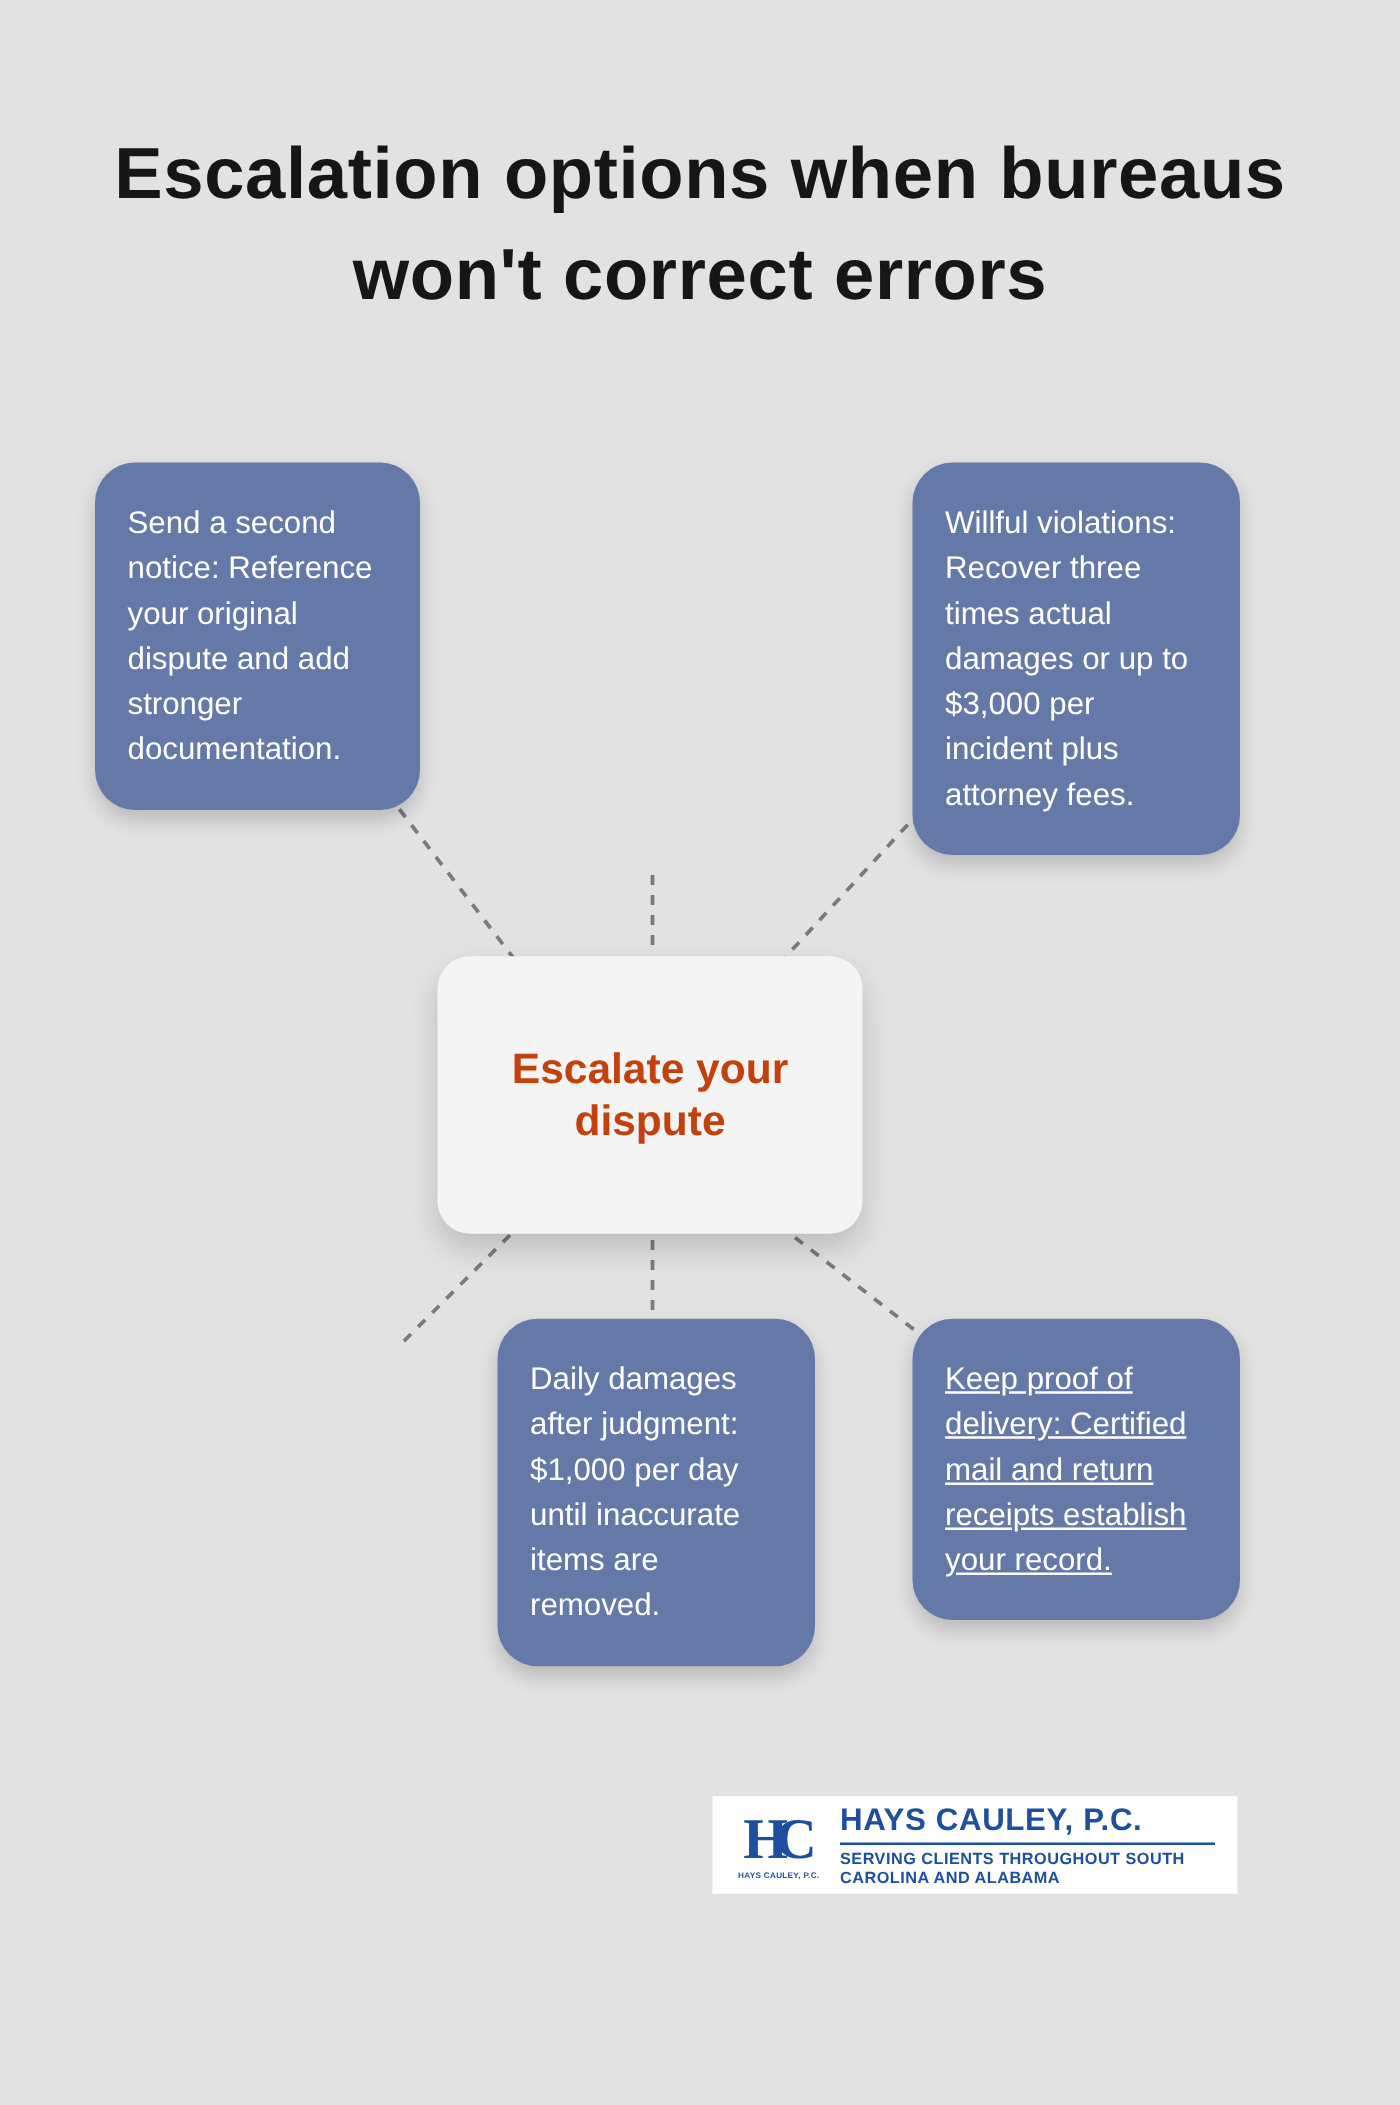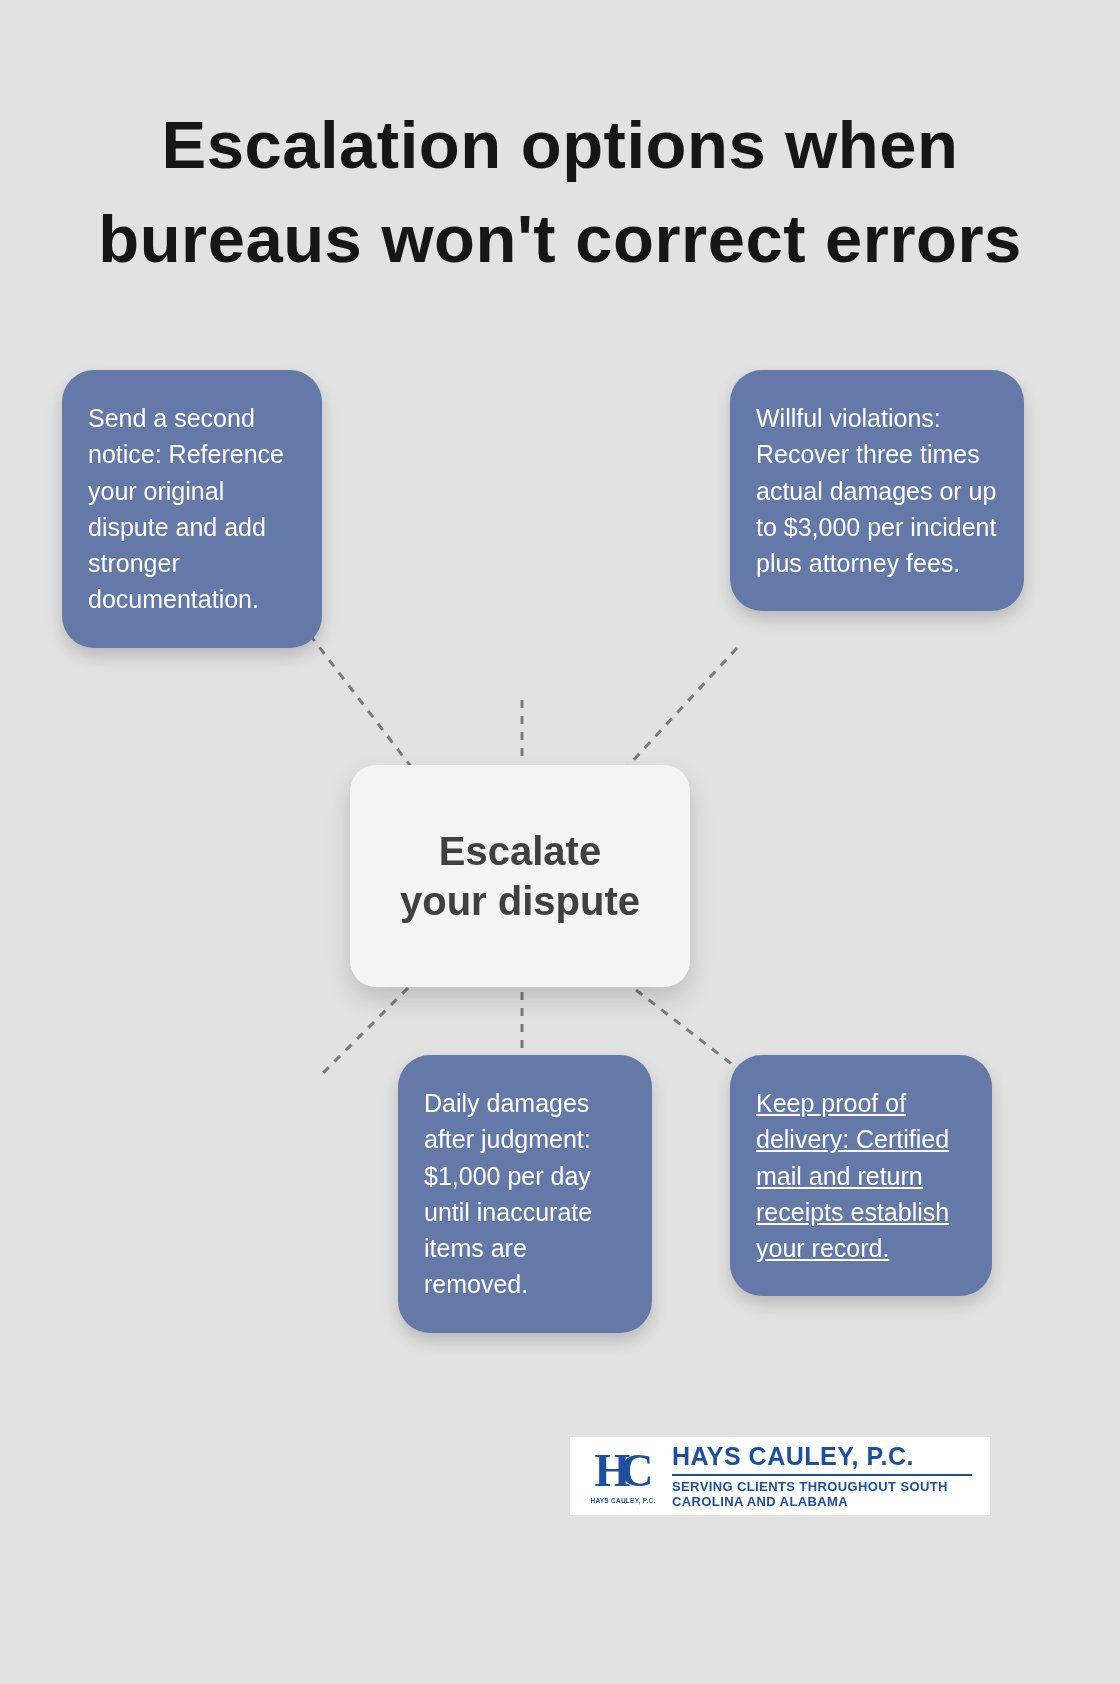--- a/index.html
+++ b/index.html
@@ -17,21 +17,21 @@
     background: #e2e2e2;
     overflow: hidden;
   }
   .title {
     position: absolute;
     top: 98px;
     left: 50%;
     transform: translateX(-50%);
     width: 980px;
     text-align: center;
-    font-size: 67px;
+    font-size: 58px;
     font-weight: 700;
     color: #161616;
     line-height: 1.4;
     letter-spacing: 0.5px;
     z-index: 1;
   }
   .links {
     position: absolute;
     left: 0;
     top: 0;
@@ -50,46 +50,46 @@
     box-sizing: border-box;
     background: #6479A8;
     color: #ffffff;
     border-radius: 32px;
     padding: 30px 26px;
     font-size: 25px;
     line-height: 1.45;
     z-index: 1;
     box-shadow: 0 8px 16px rgba(0,0,0,0.18);
   }
-  .node-tl { left: 62px;  top: 370px;  width: 260px; }
+  .node-tl { left: 76px;  top: 370px;  width: 260px; }
   .node-tm { left: 396px; top: 390px;  width: 256px; }
-  .node-tr { left: 730px; top: 370px;  width: 294px; }
+  .node-tr { left: 730px; top: 370px;  width: 262px; }
   .node-bl { left: 62px;  top: 1055px; width: 260px; }
   .node-bm { left: 398px; top: 1055px; width: 254px; }
   .node-br { left: 730px; top: 1055px; width: 262px; text-decoration: underline; }
   .center-node {
     position: absolute;
     left: 350px;
     top: 765px;
     width: 340px;
     height: 222px;
     background: #f4f4f4;
     border-radius: 26px;
     display: flex;
     align-items: center;
     justify-content: center;
     text-align: center;
     z-index: 1;
     box-shadow: 0 12px 24px rgba(0,0,0,0.16);
   }
   .center-node .center-label {
     max-width: 250px;
-    font-size: 40px;
+    font-size: 34px;
     font-weight: 700;
-    color: #404040;
+    color: #c2410c;
     line-height: 1.25;
   }
   .logo-box {
     position: absolute;
     left: 570px;
     top: 1437px;
     width: 420px;
     height: 78px;
     background: #ffffff;
     display: flex;

